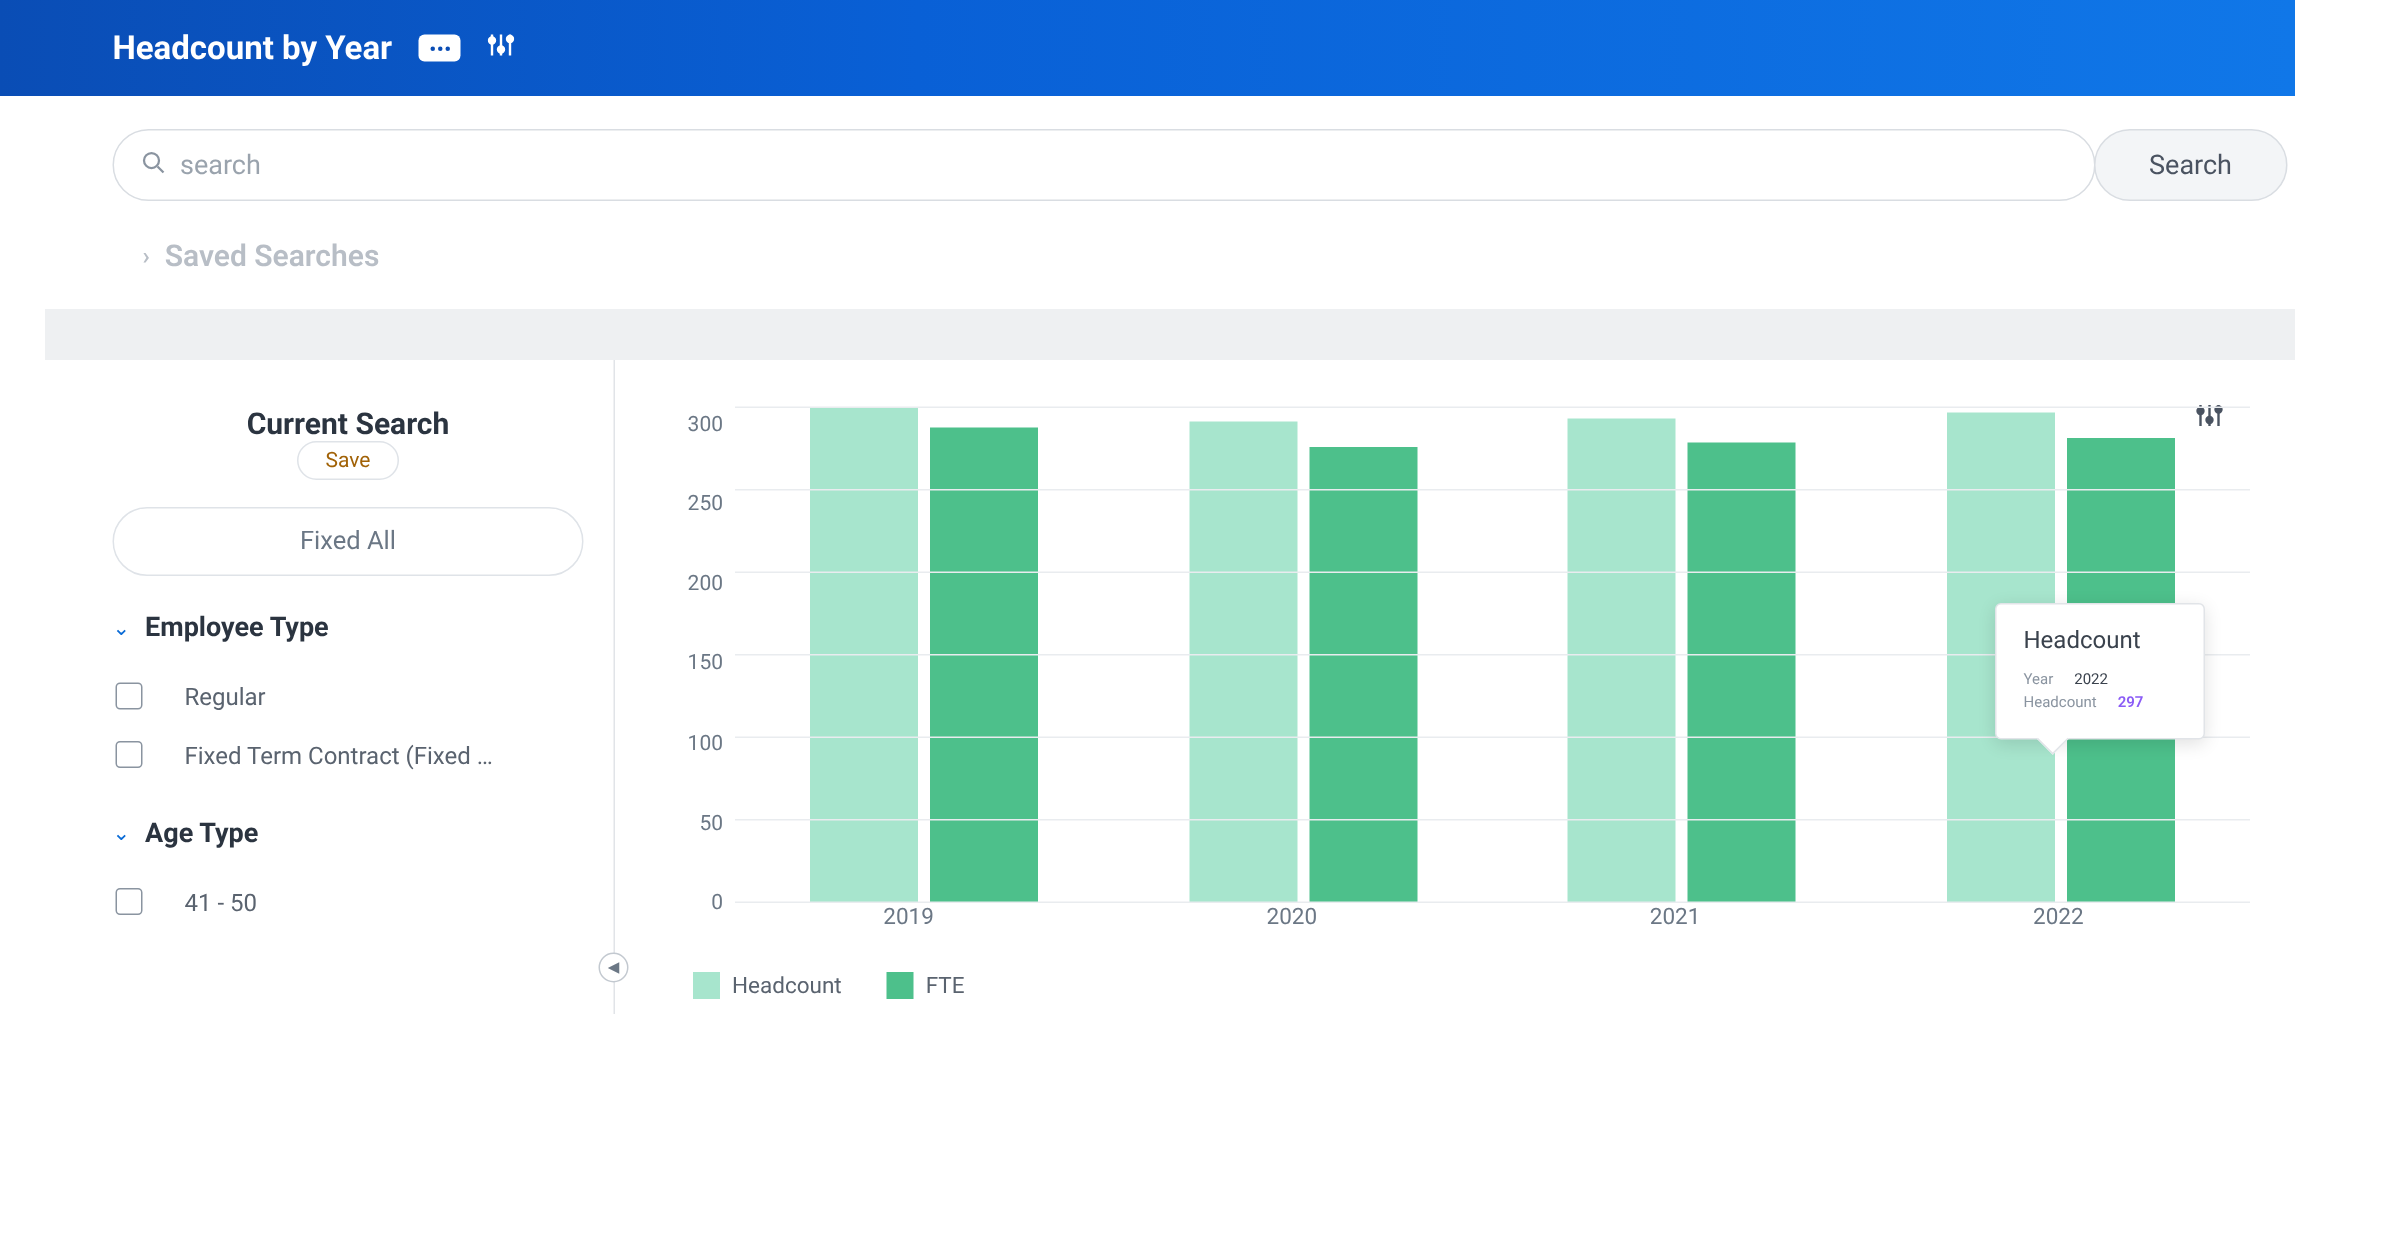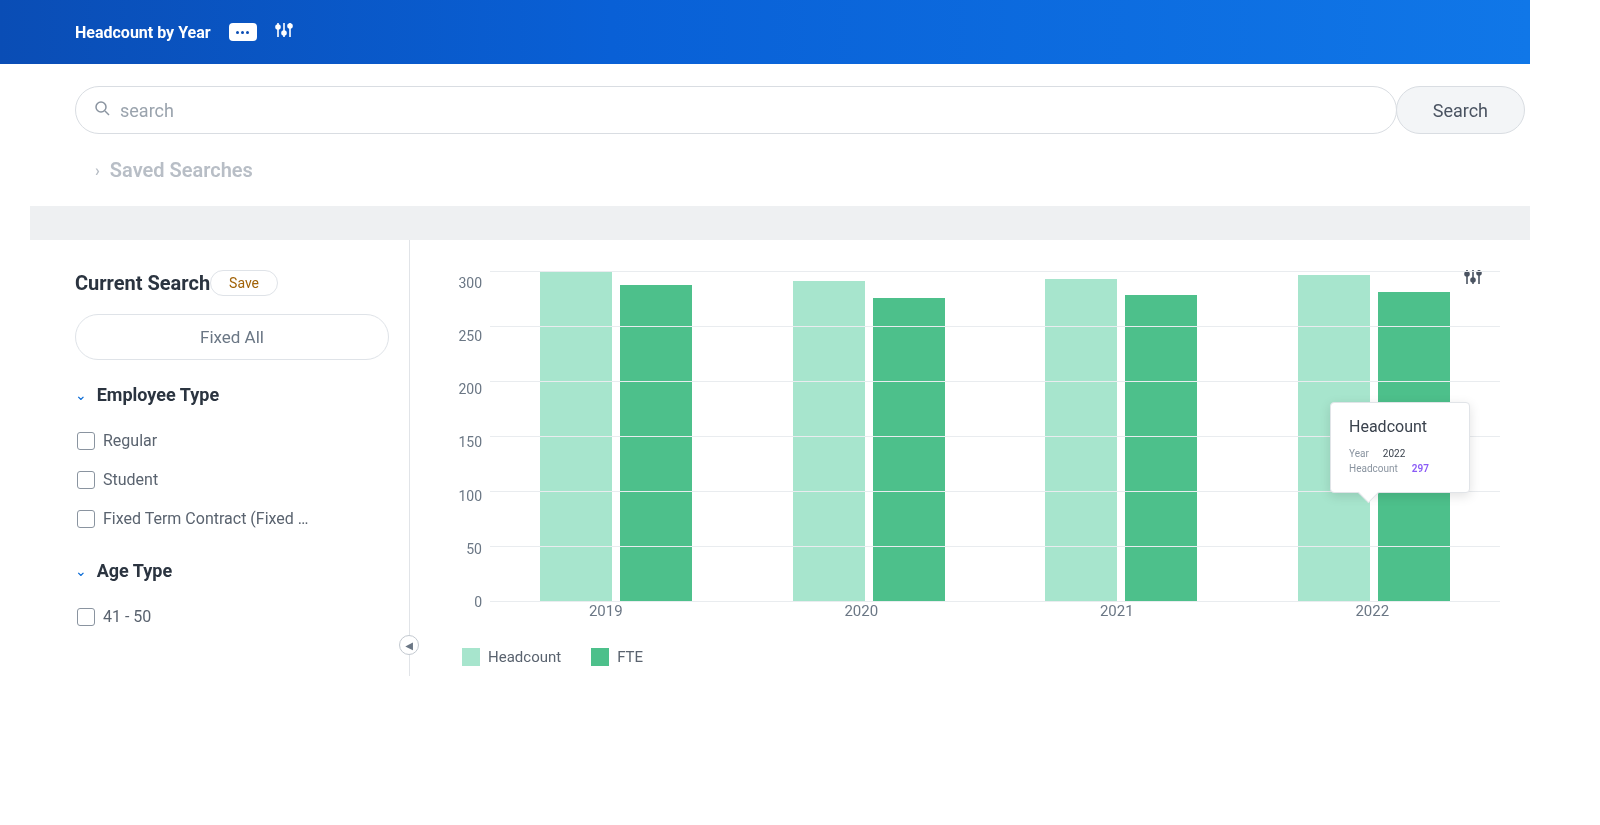--- a/index.html
+++ b/index.html
@@ -7,21 +7,21 @@
 
   .header {
     background: linear-gradient(90deg, #0a4db5 0%, #0960d6 40%, #1077e8 100%);
     height: 64px;
     display: flex;
     align-items: center;
     padding: 0 30px 0 75px;
     gap: 18px;
     width: 1530px;
   }
-  .header-title { color: #fff; font-weight: 700; font-size: 16px; }
+  .header-title { color: #fff; font-weight: 700; font-size: 22px; }
   .header-badge {
     width: 28px; height: 18px; border-radius: 4px; background: #fff;
     display: flex; align-items: center; justify-content: center; gap: 2px;
   }
   .header-badge span { width: 3px; height: 3px; border-radius: 50%; background: #0a4db5; }
   .header-icon { color: #fff; font-size: 18px; }
 
   .search-row {
     padding: 22px 75px 10px 75px;
     display: flex;
@@ -67,35 +67,35 @@
     margin-left: 30px;
     width: 1500px;
   }
 
   .sidebar {
     width: 380px;
     padding: 30px 20px 0 45px;
     border-right: 1px solid #e1e4e8;
     position: relative;
   }
-  .sidebar-head { display: flex; align-items: center; justify-content: flex-start; margin-bottom: 18px; }
+  .sidebar-head { display: flex; align-items: center; justify-content: flex-end; margin-bottom: 18px; flex-direction: column; }
   .sidebar-title { font-size: 20px; font-weight: 700; color: #2b3440; }
   .save-btn {
     border: 1px solid #dfe3e8; border-radius: 999px; background: #fff;
     color: #a16207; font-size: 14px; padding: 4px 18px; cursor: default;
   }
   .clear-btn {
     width: 100%; border: 1px solid #dfe3e8; border-radius: 999px; background: #fff;
     color: #6b7785; font-size: 17px; padding: 12px 0; cursor: pointer; margin-bottom: 24px;
   }
   .filter-group { margin-bottom: 22px; }
   .filter-head { display: flex; align-items: center; gap: 10px; margin-bottom: 16px; }
   .filter-head .chev { color: #0a6bd6; font-size: 14px; }
   .filter-title { font-size: 18px; font-weight: 700; color: #2b3440; }
-  .filter-item { display: flex; align-items: center; gap: 8px; padding: 10px 0 10px 2px; }
+  .filter-item { display: flex; align-items: flex-start; gap: 28px; padding: 10px 0 10px 2px; }
   .checkbox {
     width: 18px; height: 18px; border: 1.5px solid #8a94a0; border-radius: 3px; background: #fff;
     flex-shrink: 0;
   }
   .filter-label { font-size: 16px; color: #5a636f; white-space: nowrap; overflow: hidden; text-overflow: ellipsis; max-width: 240px; }
 
   .collapse-handle {
     position: absolute; right: -10px; top: 395px;
     width: 20px; height: 20px; border-radius: 50%;
     border: 1px solid #c3c9d0; background: #fff;
@@ -207,24 +207,20 @@
 
     <div id="filter-groups">
         <div class="filter-group">
           <div class="filter-head">
             <span class="chev">⌄</span>
             <span class="filter-title">Employee Type</span>
           </div>
           <div class="filter-item">
             <div class="checkbox"></div>
             <div class="filter-label">Regular</div>
-          </div>
-          <div class="filter-item">
-            <div class="checkbox"></div>
-            <div class="filter-label">Student</div>
           </div>
           <div class="filter-item">
             <div class="checkbox"></div>
             <div class="filter-label">Fixed Term Contract (Fixed …</div>
           </div>
         </div>
         <div class="filter-group">
           <div class="filter-head">
             <span class="chev">⌄</span>
             <span class="filter-title">Age Type</span>

